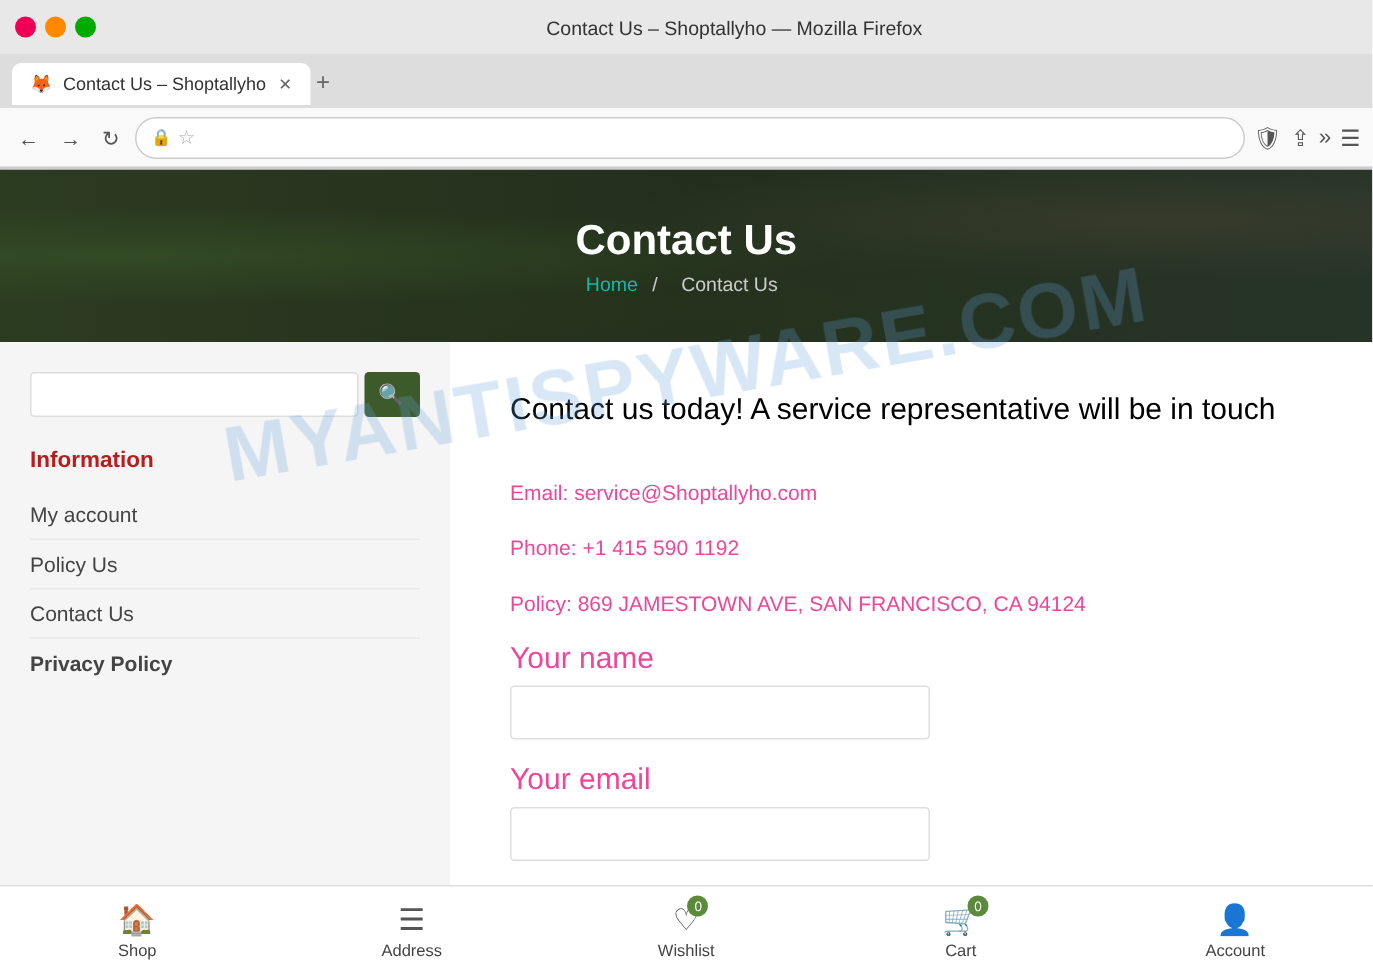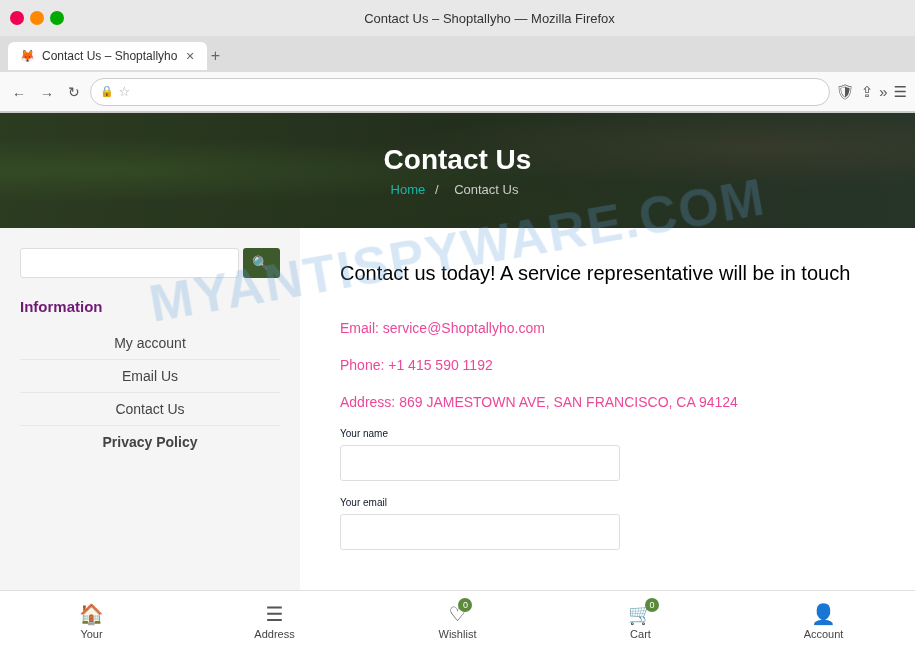--- a/index.html
+++ b/index.html
@@ -190,31 +190,30 @@
       border: none;
       border-radius: 3px;
       padding: 6px 10px;
       cursor: pointer;
       color: #fff;
       font-size: 14px;
     }
     .sidebar-section-title {
       font-size: 15px;
       font-weight: bold;
-      color: #701a75;
+      color: #b91c1c;
       margin-bottom: 12px;
     }
     .sidebar-nav a {
       display: block;
       color: #444;
       text-decoration: none;
       font-size: 14px;
       padding: 8px 0;
       border-bottom: 1px solid #e8e8e8;
-      text-align: center;
     }
     .sidebar-nav a:last-child {
       border-bottom: none;
       font-weight: bold;
     }
 
     
     .main-content {
       flex: 1;
       padding: 30px 40px;
@@ -230,22 +229,22 @@
       font-size: 14px;
       color: #ec4899;
       margin-bottom: 12px;
       line-height: 1.8;
     }
     .form-group {
       margin-bottom: 16px;
     }
     .form-label {
       display: block;
-      font-size: 10px;
-      color: #0f172a;
+      font-size: 20px;
+      color: #ec4899;
       margin-bottom: 6px;
     }
     .form-input {
       width: 280px;
       border: 1px solid #ddd;
       border-radius: 3px;
       padding: 8px 10px;
       font-size: 14px;
       background: #fff;
       height: 36px;
@@ -366,58 +365,58 @@
   <div class="main-layout">
 
     <div class="sidebar">
       <div class="search-box">
         <input class="search-input" type="text" style="">
         <button class="search-btn">🔍</button>
       </div>
       <div class="sidebar-section-title">Information</div>
       <nav class="sidebar-nav">
         <a href="#">My account</a>
-        <a href="#">Email Us</a>
+        <a href="#">Policy Us</a>
         <a href="#">Contact Us</a>
         <a href="#">Privacy Policy</a>
       </nav>
     </div>
 
     <div class="main-content">
       <p class="contact-intro">Contact us today! A service representative will be in touch</p>
       <p class="contact-info">
         <span>Email:</span>
         <span>service@Shoptallyho.com</span>
       </p>
       <p class="contact-info">
         <span>Phone:</span>
         <span>+1 415 590 1192</span>
       </p>
       <p class="contact-info">
-        <span>Address:</span>
+        <span>Policy:</span>
         <span>869 JAMESTOWN AVE, SAN FRANCISCO, CA 94124</span>
       </p>
       <div class="form-group">
         <label class="form-label">Your name</label>
         <input class="form-input" type="text" style="">
       </div>
       <div class="form-group">
         <label class="form-label">Your email</label>
         <input class="form-input" type="email" style="">
       </div>
     </div>
   </div>
 </div>
 
 <div class="watermark">MYANTISPYWARE.COM</div>
 
 <nav class="bottom-nav">
   <a class="bottom-nav-item" href="#">
     <span class="bottom-nav-icon">🏠</span>
-    <span>Your</span>
+    <span>Shop</span>
   </a>
   <a class="bottom-nav-item" href="#">
     <span class="bottom-nav-icon">☰</span>
     <span>Address</span>
   </a>
   <a class="bottom-nav-item" href="#">
     <span class="bottom-nav-icon">
       ♡
       <span class="badge">0</span>
     </span>

